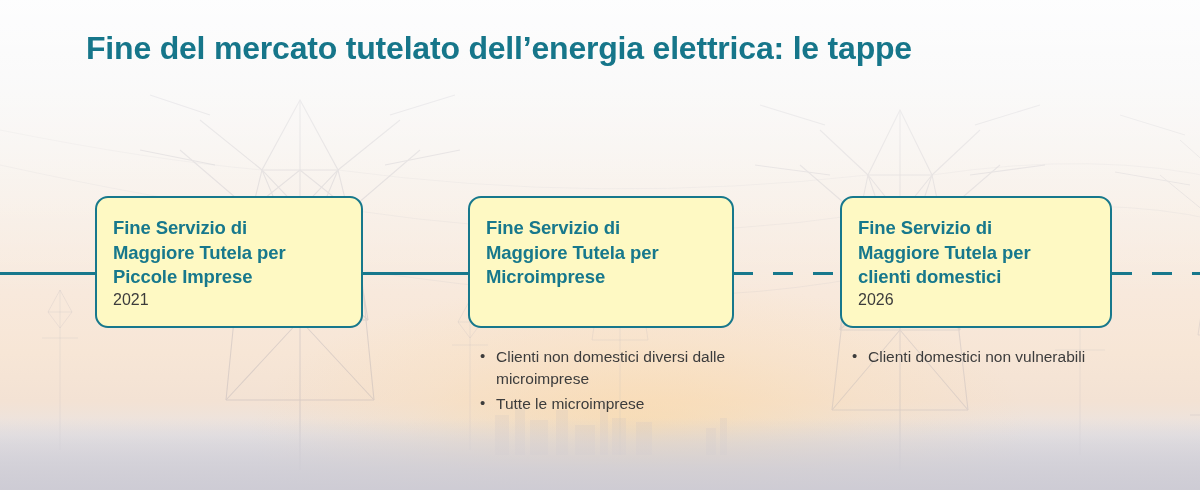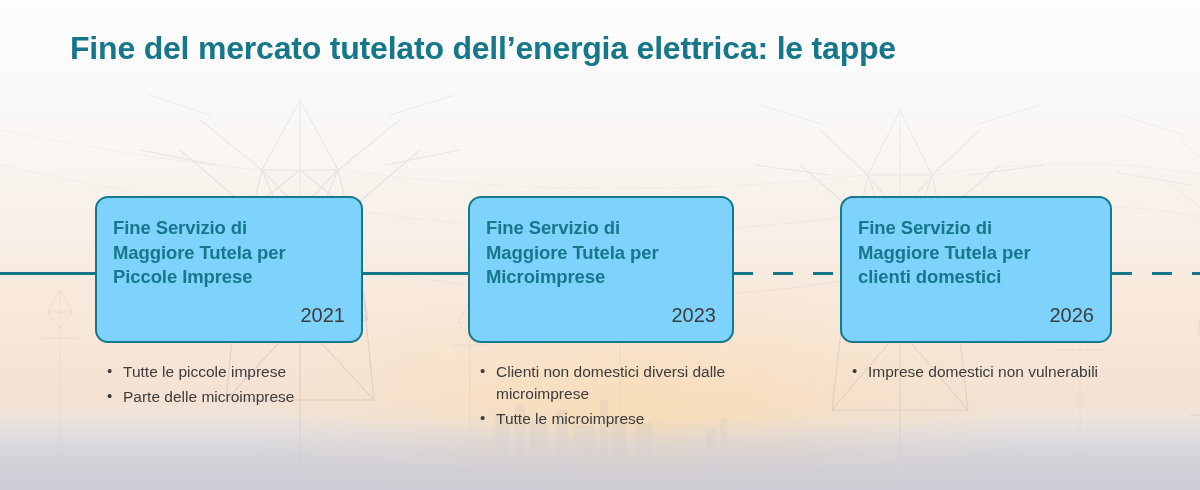--- a/index.html
+++ b/index.html
@@ -64,21 +64,21 @@
   .pylons {
     position: absolute;
     inset: 0;
     opacity: 0.5;
   }
   .pylons svg { display: block; width: 1200px; height: 490px; }
 
   
   .title {
     position: absolute;
-    left: 70px;
+    left: 86px;
     top: 30px;
     z-index: 5;
     font-size: 32px;
     font-weight: bold;
     letter-spacing: -0.2px;
     color: #16768a;
     white-space: nowrap;
   }
 
   
@@ -104,43 +104,41 @@
     position: absolute;
     inset: 0;
     z-index: 4;
   }
   .step { position: absolute; top: 196px; }
   #step-0 { left: 95px;  width: 268px; }
   #step-1 { left: 468px; width: 266px; }
   #step-2 { left: 840px; width: 272px; }
 
   .card {
-    background: #7dd3fc;
+    background: #fef9c3;
     border: 2px solid #17788c;
     border-radius: 13px;
     padding: 18px 16px 14px 16px;
     min-height: 132px;
   }
   #step-2 .card { min-height: 132px; }
 
   .card-title {
     color: #17788c;
     font-size: 18.5px;
     font-weight: bold;
     line-height: 1.33;
     letter-spacing: -0.1px;
     white-space: pre-line;
   }
   .card-year {
-    margin-top: 13px;
     color: #3c3c3c;
-    font-size: 20px;
+    font-size: 16px;
     font-weight: normal;
     line-height: 1.2;
-    text-align: right;
   }
 
   .bullets {
     margin-top: 18px;
     padding-left: 12px;
     list-style: none;
   }
   .bullets li {
     position: relative;
     padding-left: 16px;
@@ -234,44 +232,39 @@
 
 <div class="steps">
 
   <div class="step" id="step-0">
     <div class="card">
       <div class="card-title">Fine Servizio di
 Maggiore Tutela per
 Piccole Imprese</div>
       <div class="card-year">2021</div>
     </div>
-    <ul class="bullets">
-      <li>Tutte le piccole imprese</li>
-      <li>Parte delle microimprese</li>
-    </ul>
   </div>
 
   <div class="step" id="step-1">
     <div class="card">
       <div class="card-title">Fine Servizio di
 Maggiore Tutela per
 Microimprese</div>
-      <div class="card-year">2023</div>
     </div>
     <ul class="bullets">
       <li>Clienti non domestici diversi dalle microimprese</li>
       <li>Tutte le microimprese</li>
     </ul>
   </div>
 
   <div class="step" id="step-2">
     <div class="card">
       <div class="card-title">Fine Servizio di
 Maggiore Tutela per
 clienti domestici</div>
       <div class="card-year">2026</div>
     </div>
     <ul class="bullets">
-      <li>Imprese domestici non vulnerabili</li>
+      <li>Clienti domestici non vulnerabili</li>
     </ul>
   </div>
 
 </div>
 
 </body></html>

